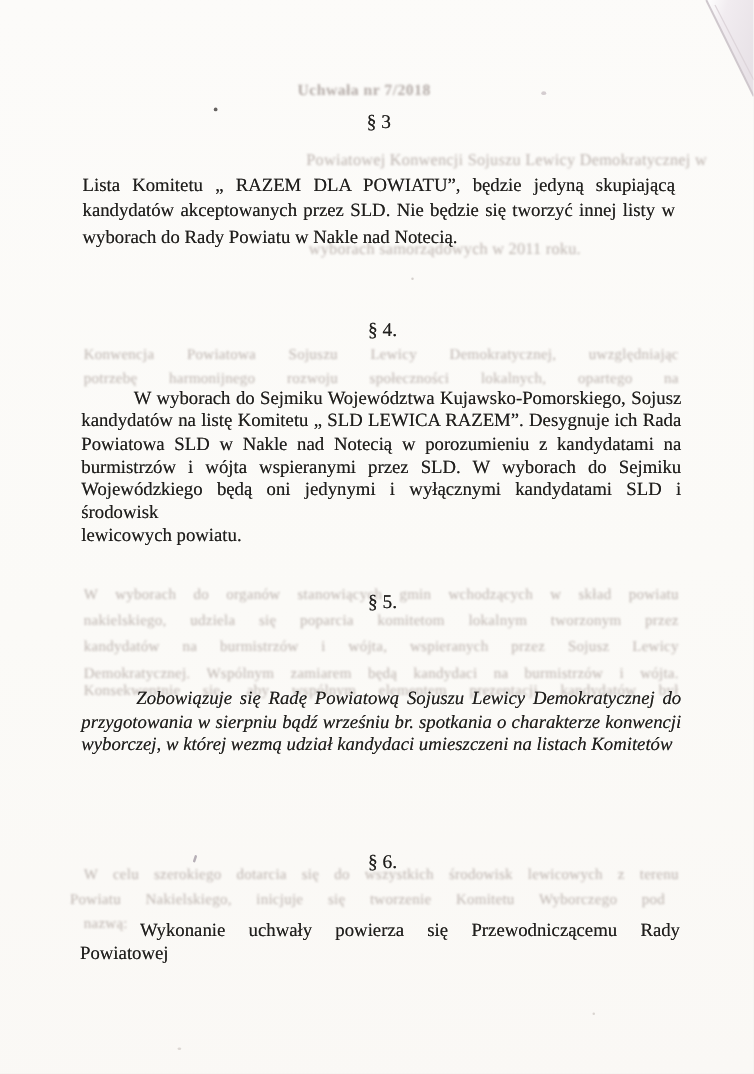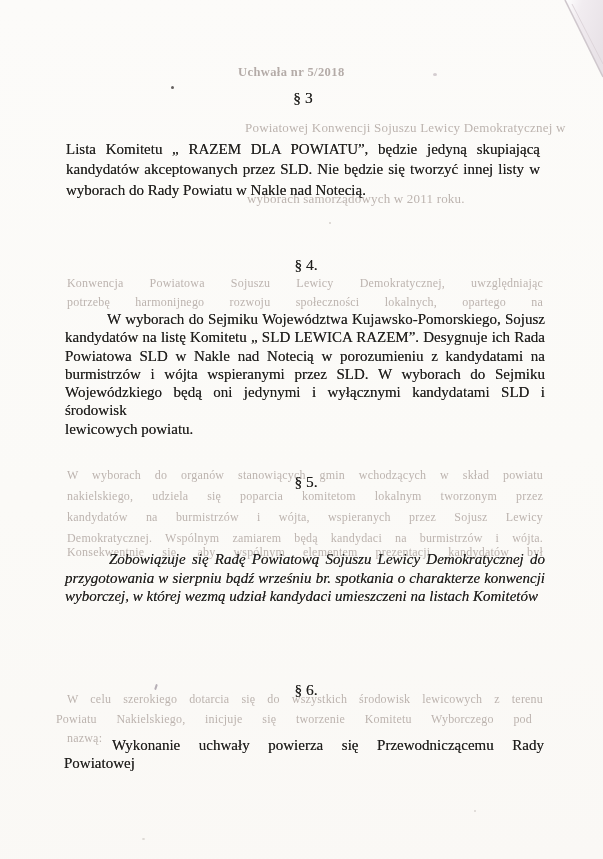--- a/index.html
+++ b/index.html
@@ -59,21 +59,21 @@
         <stop offset="0" stop-color="#ffffff"></stop>
         <stop offset="0.35" stop-color="#f1ecf0"></stop>
         <stop offset="1" stop-color="#e8e2e7"></stop>
       </linearGradient>
     </defs>
     <polygon points="10,0 48,0 48,77" fill="url(#cg)"></polygon>
     <line x1="10" y1="0" x2="48" y2="77" stroke="#cfc8cd" stroke-width="1.6"></line>
     <line x1="17" y1="4" x2="48" y2="64" stroke="#ddd5da" stroke-width="1"></line>
   </svg>
 
-  <div class="ghost ghost-b" style="left:238px;top:64px;">Uchwała nr 5/2018</div>
+  <div class="ghost ghost-b" style="left:238px;top:64px;">Uchwała nr 7/2018</div>
   <div class="ghost ghost-s" style="left:245px;top:120px;">Powiatowej Konwencji Sojuszu Lewicy Demokratycznej w</div>
   <div class="ghost ghost-s" style="left:247px;top:191px;">wyborach samorządowych w 2011 roku.</div>
   <div class="ghost ghost-j" style="left:67px;top:275px;">Konwencja Powiatowa Sojuszu Lewicy Demokratycznej, uwzględniając</div>
   <div class="ghost ghost-j" style="left:67px;top:294px;">potrzebę harmonijnego rozwoju społeczności lokalnych, opartego na</div>
   <div class="ghost ghost-j" style="left:67px;top:467px;">W wyborach do organów stanowiących gmin wchodzących w skład powiatu</div>
   <div class="ghost ghost-j" style="left:67px;top:488px;">nakielskiego, udziela się poparcia komitetom lokalnym tworzonym przez</div>
   <div class="ghost ghost-j" style="left:67px;top:509px;">kandydatów na burmistrzów i wójta, wspieranych przez Sojusz Lewicy</div>
   <div class="ghost ghost-j" style="left:67px;top:530px;">Demokratycznej. Wspólnym zamiarem będą kandydaci na burmistrzów i wójta.</div>
   <div class="ghost ghost-j" style="left:67px;top:544px;">Konsekwentnie się, aby wspólnym elementem prezentacji kandydatów był</div>
   <div class="ghost ghost-j" style="left:67px;top:691px;">W celu szerokiego dotarcia się do wszystkich środowisk lewicowych z terenu</div>

